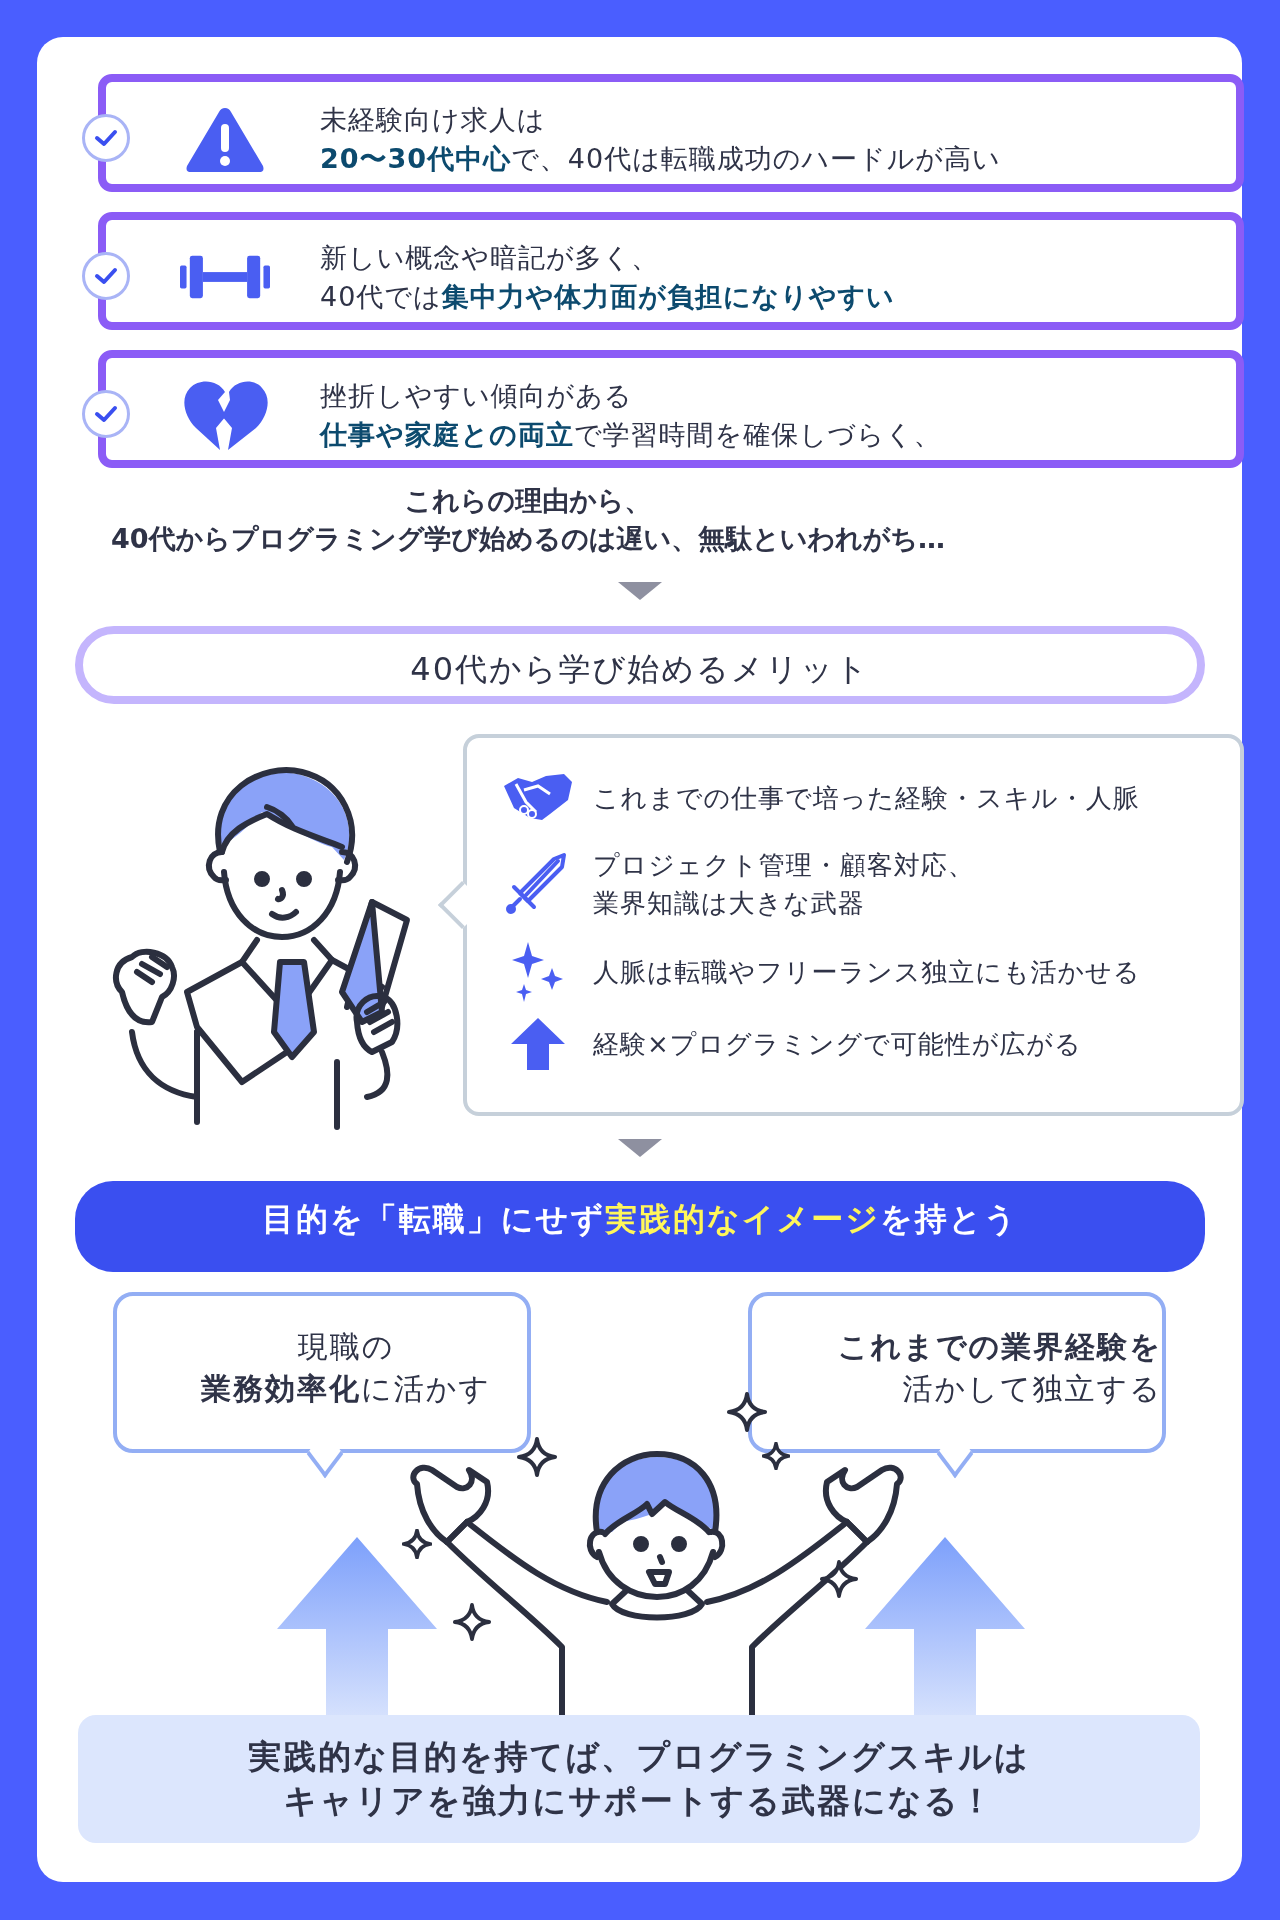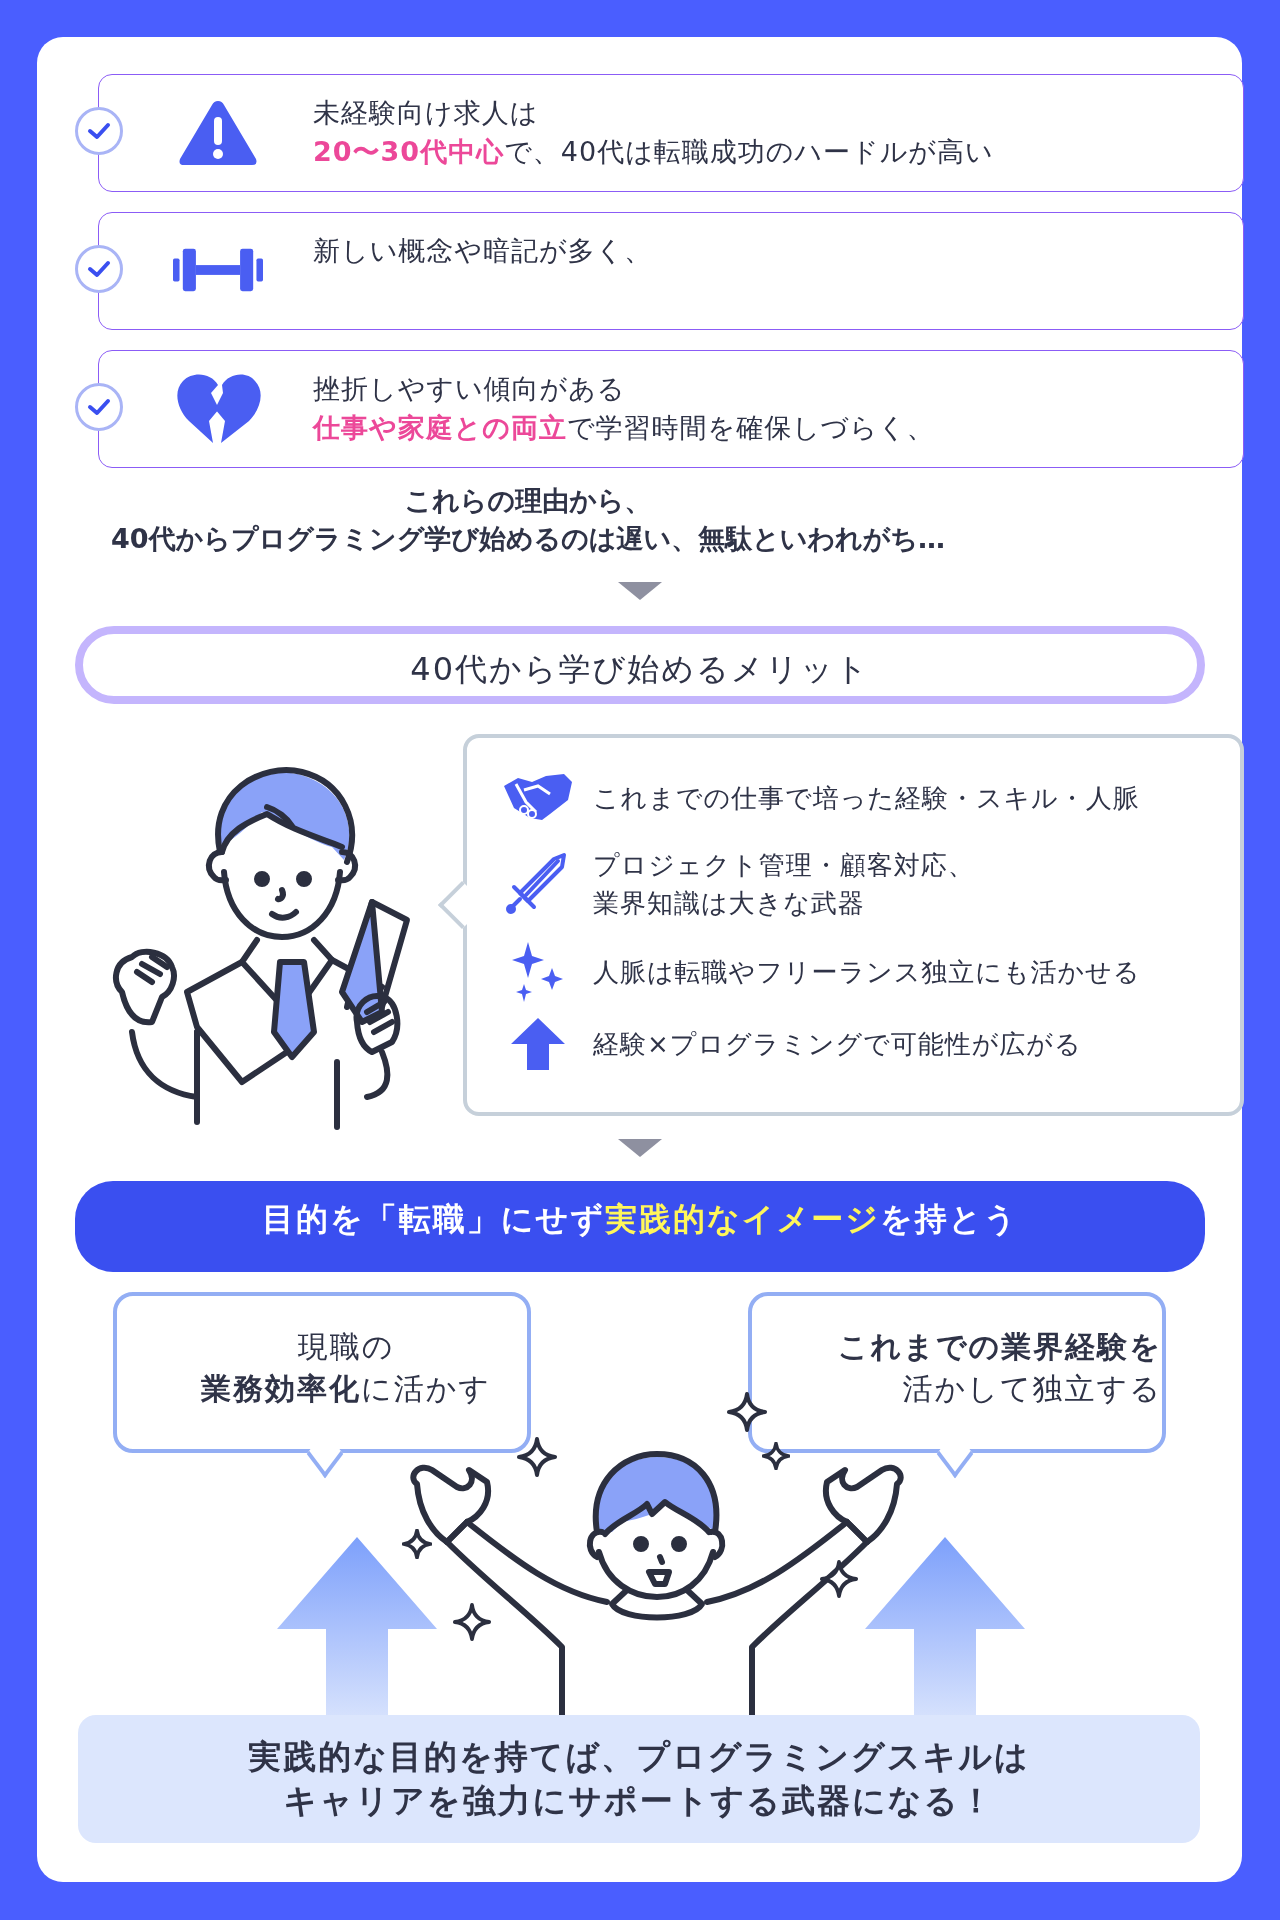--- a/index.html
+++ b/index.html
@@ -2,25 +2,25 @@
 <html><head>
 <meta charset="utf-8">
 <style>
   * { box-sizing: border-box; margin: 0; padding: 0; }
   html, body { width: 1280px; height: 1920px; background: #4a5eff; overflow: hidden; }
   body { font-family: "DejaVu Sans", "Liberation Sans", sans-serif; color: #2f3347; position: relative; }
   .card { position: absolute; left: 37px; top: 37px; width: 1205px; height: 1845px; background: #fff; border-radius: 26px; }
   .abs { position: absolute; }
 
   
-  .reason { position: absolute; left: 61px; width: 1146px; height: 118px; border: 1px solid #8b5cf6; border-radius: 14px; background: #fff; }
+  .reason { position: absolute; left: 61px; width: 1146px; height: 118px; border: 8px solid #8b5cf6; border-radius: 14px; background: #fff; }
   .reason .check { position: absolute; left: -24px; top: 32px; width: 48px; height: 48px; border-radius: 50%; border: 3px solid #a9b4f6; background: #fff; display: flex; align-items: center; justify-content: center; }
   .reason .ricon { position: absolute; left: 74px; top: 20px; width: 90px; height: 74px; display: flex; align-items: center; justify-content: center; }
   .reason .rtext { position: absolute; left: 214px; top: 18px; font-size: 27px; line-height: 39px; letter-spacing: 1px; color: #2f3347; }
-  .hl { color: #ec4899; font-weight: bold; }
+  .hl { color: #0c4a6e; font-weight: bold; }
 
   .lead { position: absolute; left: 0; width: 982px; text-align: center; font-size: 27px; font-weight: bold; line-height: 38px; color: #2f3347; }
   .down-tri { position: absolute; width: 0; height: 0; border-left: 22px solid transparent; border-right: 22px solid transparent; border-top: 18px solid #8e90a0; }
 
   .merit-title { position: absolute; left: 38px; top: 589px; width: 1130px; height: 78px; border: 8px solid #c4b5fd; border-radius: 40px; text-align: center; font-size: 32px; font-weight: normal; line-height: 70px; color: #2f3347; letter-spacing: 2px; }
 
   .benefit-box { position: absolute; left: 426px; top: 697px; width: 781px; height: 382px; border: 4px solid #c6d0da; border-radius: 16px; background: #fff; }
   .benefit-box .tail { position: absolute; left: -22px; top: 150px; width: 34px; height: 34px; background: #fff; border-left: 4px solid #c6d0da; border-bottom: 4px solid #c6d0da; transform: rotate(45deg); }
   .bitem { position: absolute; left: 34px; display: flex; align-items: center; }
   .bitem .bicon { width: 74px; height: 60px; display: flex; align-items: center; justify-content: center; margin-right: 18px; }
@@ -68,20 +68,21 @@
       <svg width="110" height="56" viewBox="0 0 110 56">
           <rect x="0" y="14" width="8" height="28" rx="2" fill="#4a5ef2"></rect>
           <rect x="12" y="2" width="16" height="52" rx="3" fill="#4a5ef2"></rect>
           <rect x="28" y="22" width="54" height="12" fill="#4a5ef2"></rect>
           <rect x="82" y="2" width="16" height="52" rx="3" fill="#4a5ef2"></rect>
           <rect x="102" y="14" width="8" height="28" rx="2" fill="#4a5ef2"></rect>
         </svg>
     </div>
     <div class="rtext">
       <div>新しい概念や暗記が多く、</div>
+      <div><span>40代では</span><span class="hl">集中力や体力面が負担になりやすい</span></div>
     </div>
   </div>
 
   <div class="reason" style="top:313px;">
     <div class="check">
       <svg width="24" height="18" viewBox="0 0 24 18">
           <path d="M3 9 L10 15 L21 3" fill="none" stroke="#3a4ff0" stroke-width="4" stroke-linecap="round" stroke-linejoin="round"></path>
         </svg>
     </div>
     <div class="ricon">

